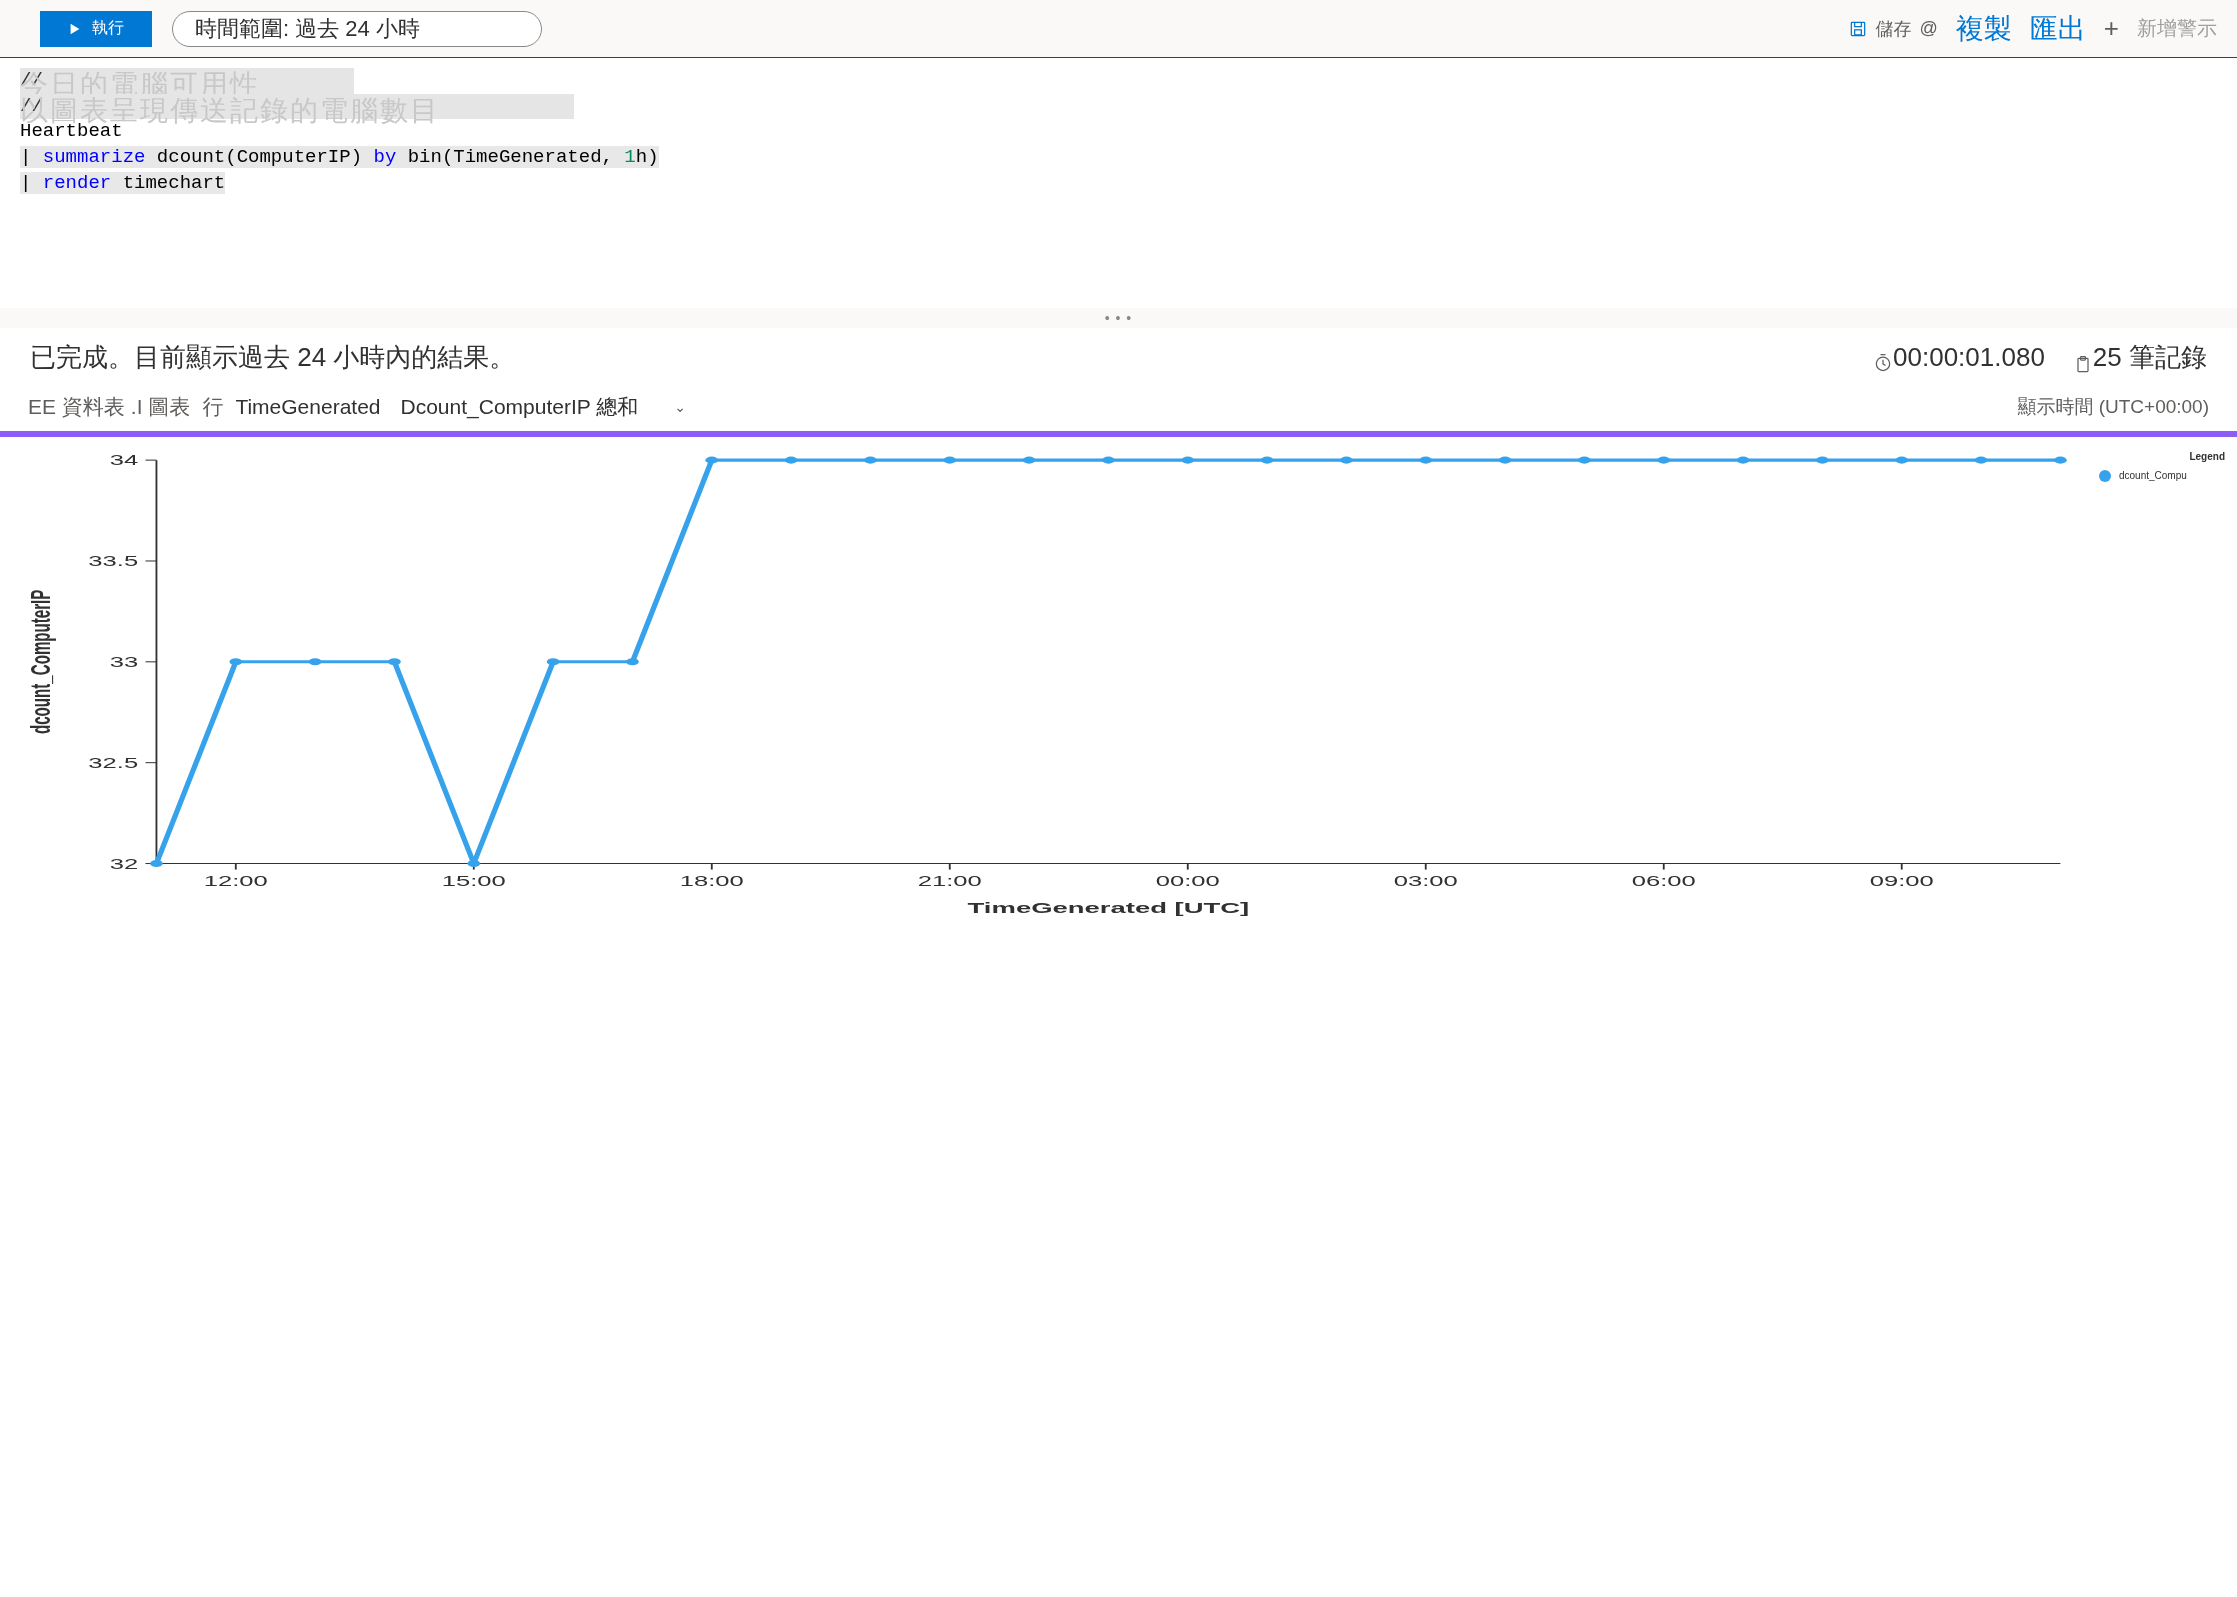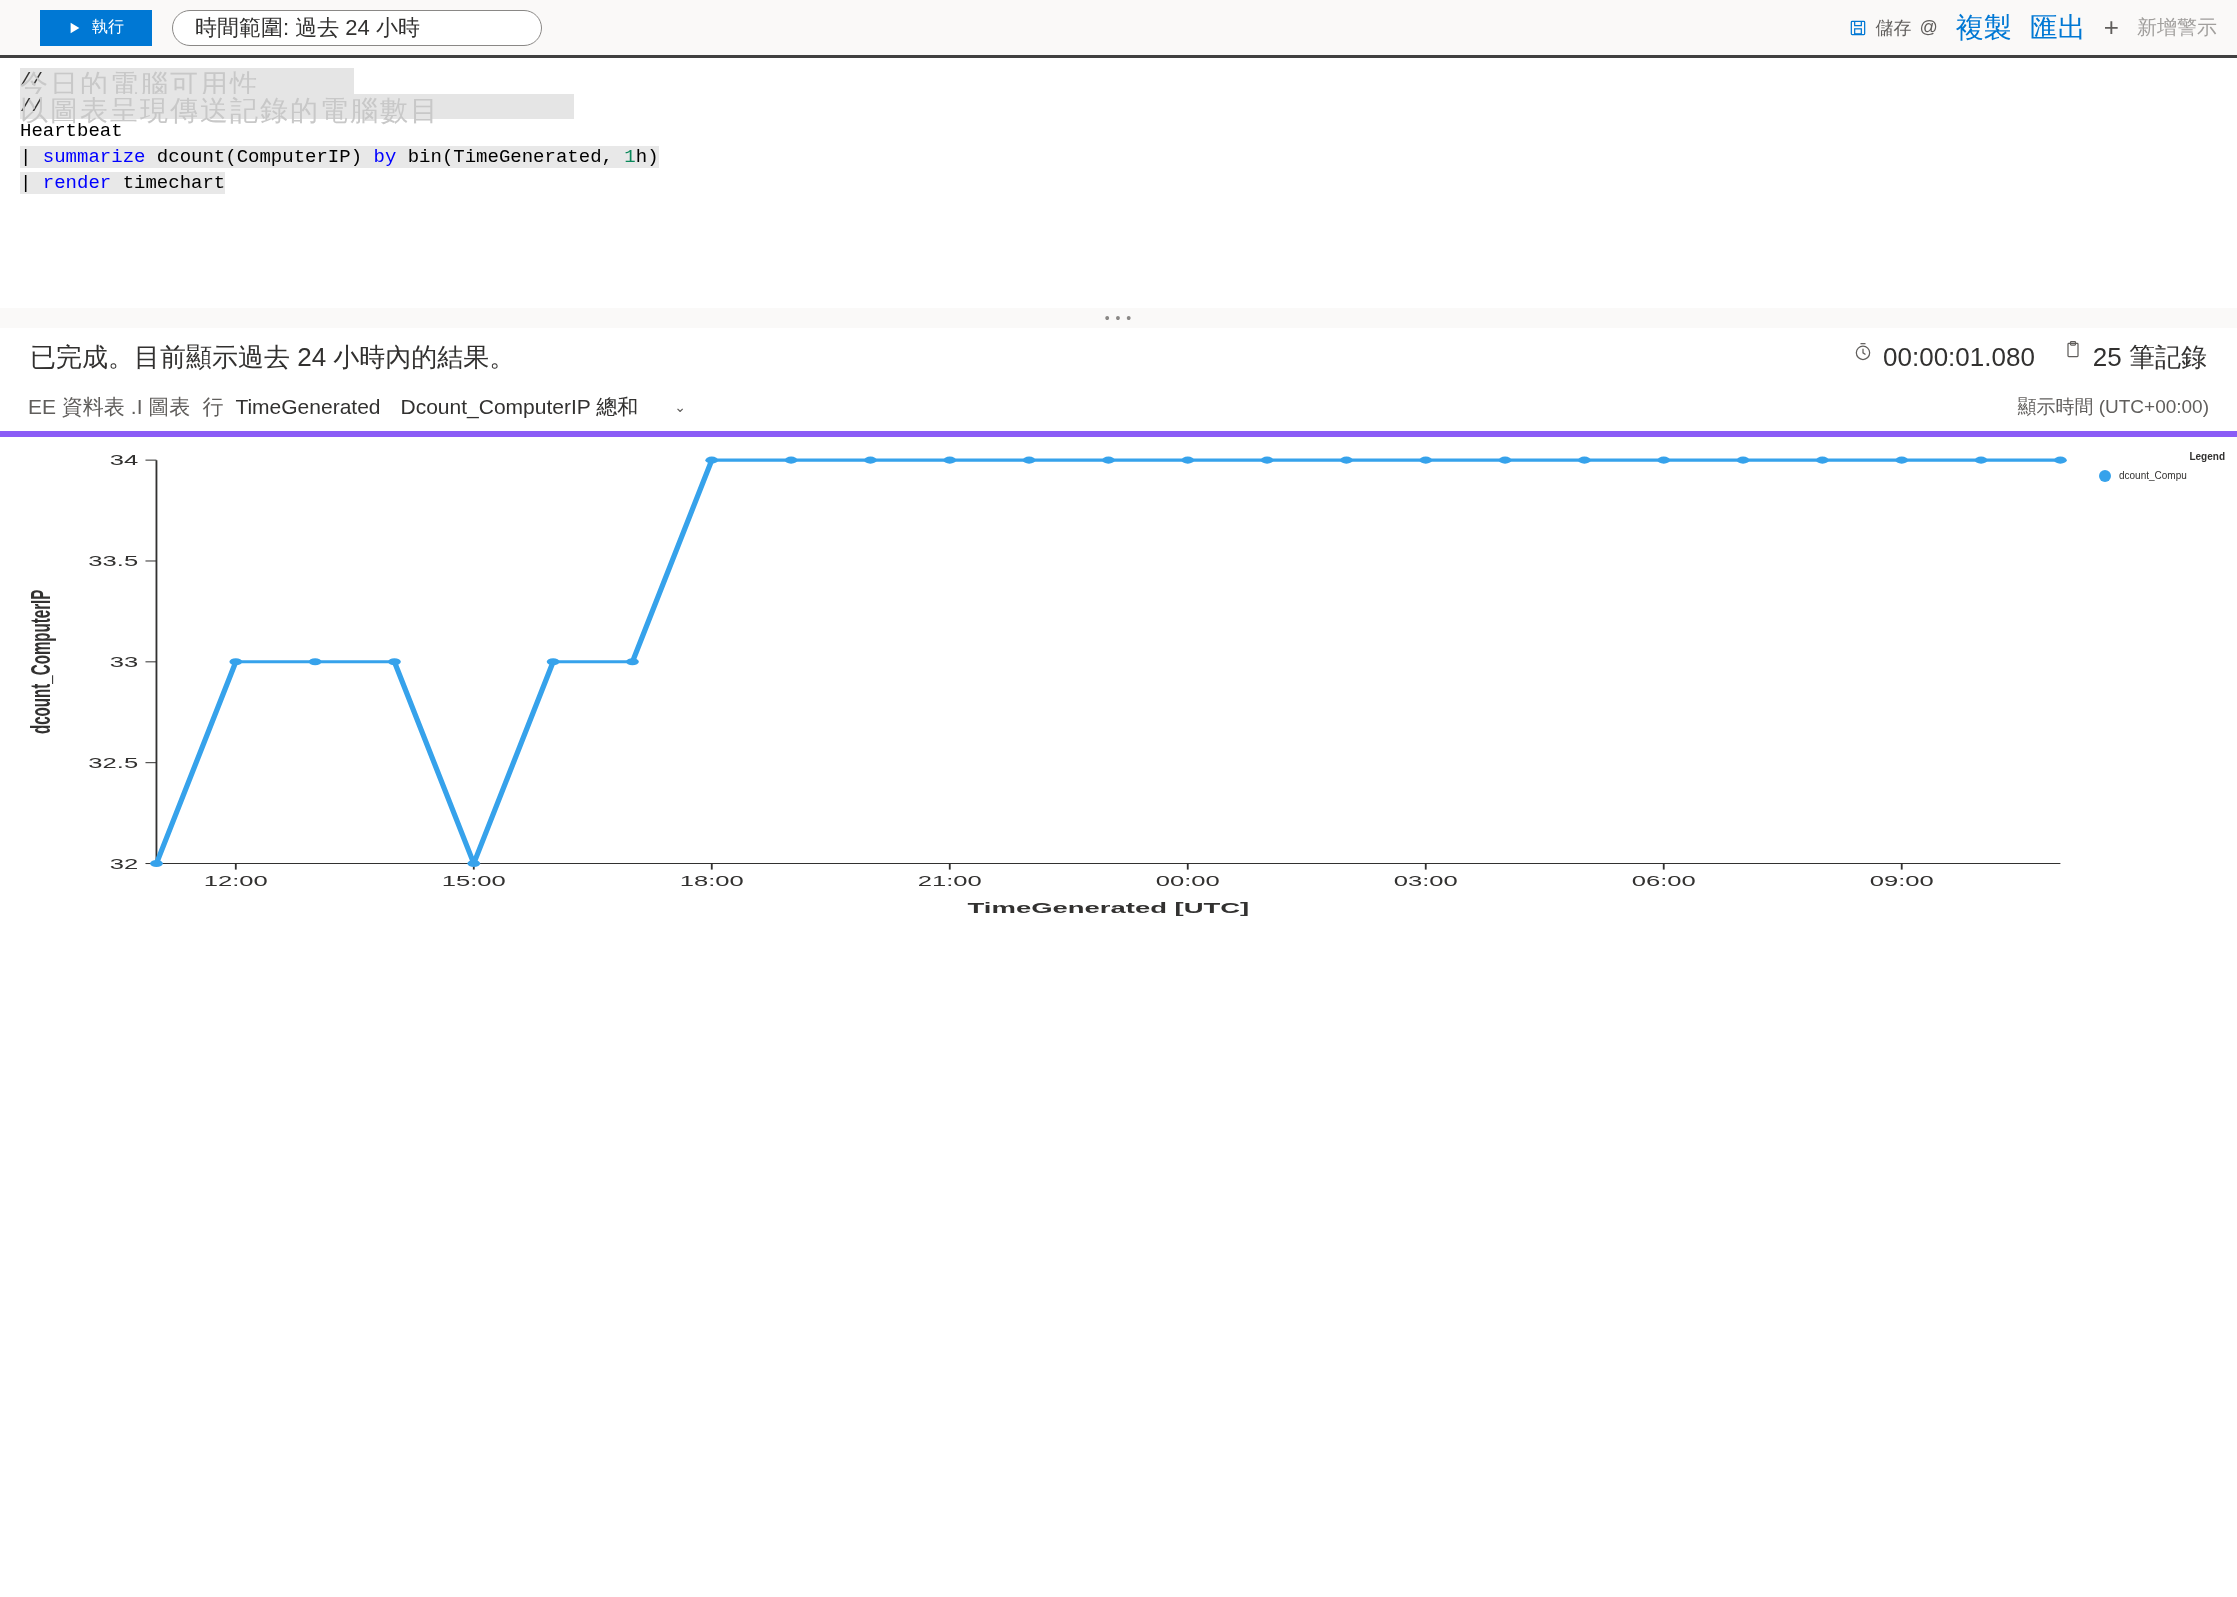--- a/index.html
+++ b/index.html
@@ -9,21 +9,21 @@
     color: #323130;
     font-size: 14px;
     overflow: hidden;
   }
   .toolbar {
     display: flex;
     align-items: center;
     padding: 10px 20px 10px 40px;
     gap: 20px;
     background: #faf9f8;
-    border-bottom: 3px solid #404040;
+    border-bottom: 1px solid #404040;
     height: 58px;
   }
   .run-btn {
     background: #0078d4;
     color: #fff;
     border: none;
     padding: 8px 28px;
     font-size: 16px;
     display: flex;
     align-items: center;
@@ -86,21 +86,21 @@
 
   .status-bar {
     display: flex;
     align-items: center;
     padding: 12px 30px;
     gap: 20px;
     font-size: 26px;
     background: #fff;
   }
   .status-right { margin-left: auto; display: flex; align-items: center; gap: 28px; }
-  .status-item { display: flex; align-items: flex-start; gap: 10px; }
+  .status-item { display: flex; align-items: flex-end; }
 
   .tabs-row {
     display: flex;
     align-items: center;
     padding: 6px 28px 10px 28px;
     font-size: 21px;
     color: #605e5c;
     gap: 6px;
     border-bottom: 6px solid #8b5cf6;
   }

